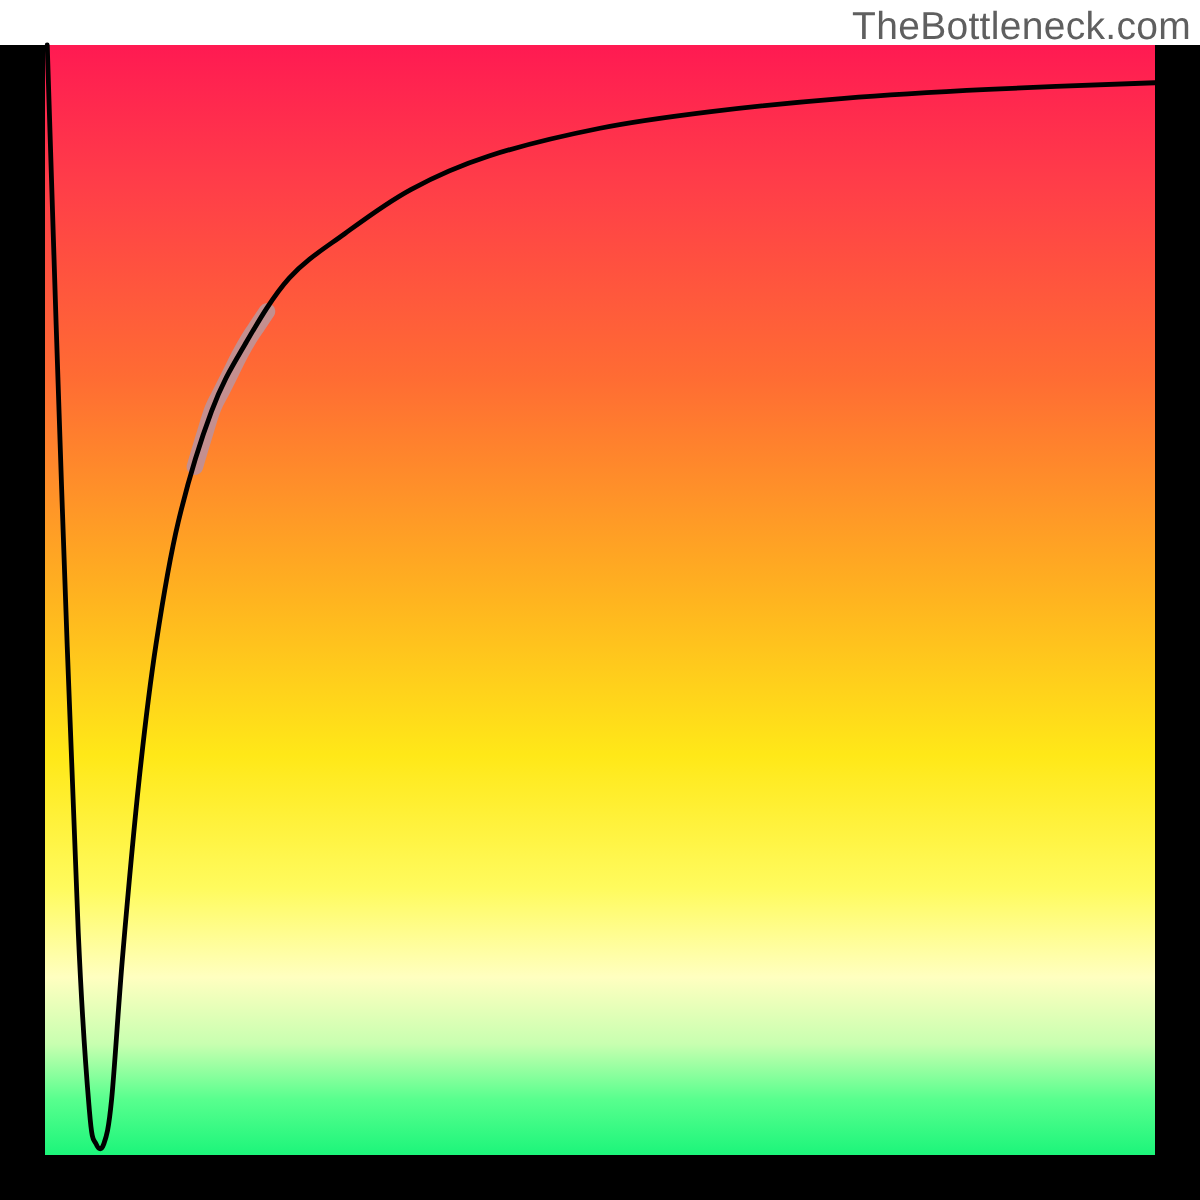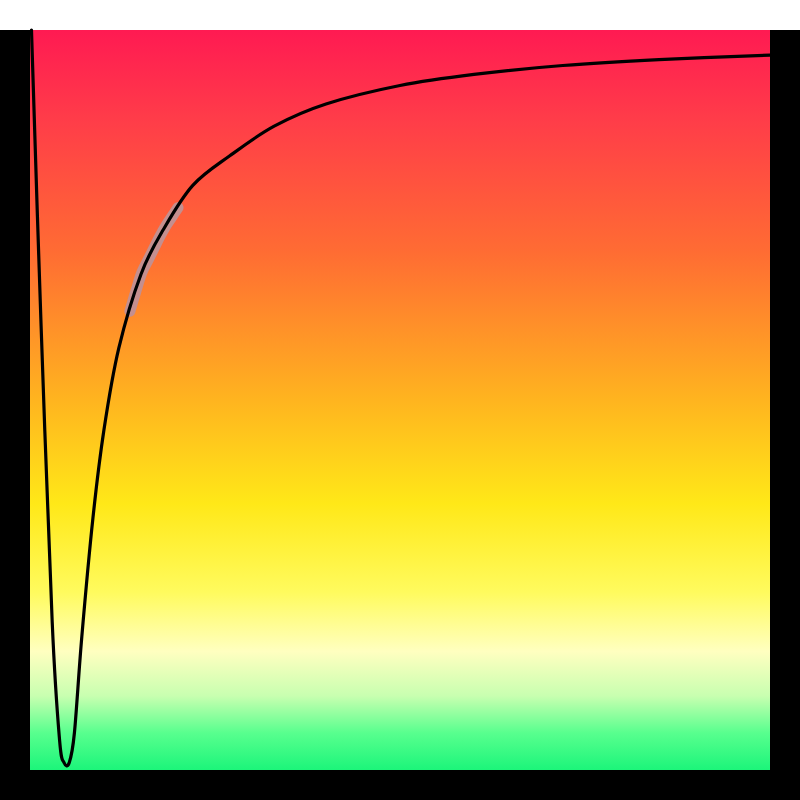--- a/index.html
+++ b/index.html
@@ -52,20 +52,21 @@
     left: 0; top: 0;
     width: 740px;
     height: 740px;
     overflow: visible;
   }
 </style>
 </head>
 <body>
 <div class="wrapper">
 
+  <div class="watermark">TheBottleneck.com</div>
 
   <div class="frame">
     <div class="plot-area">
       <svg class="curve" viewBox="0 0 740 740" preserveAspectRatio="none">
 
         <path id="curve-highlight" fill="none" stroke="#c48f8f" stroke-width="11" stroke-linecap="round" d="M 99.9 281.2 C 100.90208333333334 277.8597222222222, 103.90833333333335 267.63333333333344, 105.91250000000001 261.1583333333334 C 107.91666666666667 254.68333333333342, 109.92083333333333 247.4888888888889, 111.925 242.35000000000002 C 113.92916666666666 237.21111111111114, 115.93333333333332 234.33333333333337, 117.93749999999999 230.32500000000005 C 119.94166666666665 226.31666666666672, 121.94583333333333 222.3083333333334, 123.95 218.30000000000007 C 125.95416666666668 214.29166666666674, 127.95833333333334 210.05208333333343, 129.9625 206.2750000000001 C 131.96666666666667 202.49791666666675, 133.97083333333333 198.91354166666673, 135.975 195.63750000000005 C 137.97916666666666 192.36145833333336, 139.98333333333332 189.62499999999997, 141.98749999999998 186.61874999999998 C 143.99166666666665 183.61249999999998, 146.99791666666667 179.103125, 148 177.60000000000002"></path>
 
         <path id="curve-path" fill="none" stroke="#000" stroke-width="3.2" stroke-linejoin="round" stroke-linecap="round" d="M 1.48 0 C 3.083333333333333 49.333333333333336, 7.6466666666666665 197.33333333333331, 11.1 296 C 14.553333333333333 394.6666666666667, 19.116666666666667 522.9333333333334, 22.2 592 C 25.28333333333333 661.0666666666666, 27.62666666666667 686.9666666666667, 29.6 710.4 C 31.573333333333334 733.8333333333333, 32.43666666666667 728.9, 34.04 732.6 C 35.64333333333333 736.3000000000001, 37.49333333333333 737.5333333333333, 39.22 732.6 C 40.946666666666665 727.6666666666667, 42.30333333333333 723.9666666666667, 44.4 703 C 46.49666666666667 682.0333333333333, 48.71666666666667 642.5666666666666, 51.800000000000004 606.8 C 54.88333333333334 571.0333333333333, 59.2 522.9333333333333, 62.900000000000006 488.4 C 66.60000000000001 453.8666666666667, 69.68333333333334 427.96666666666664, 74 399.59999999999997 C 78.31666666666666 371.2333333333333, 82.63333333333333 344.1, 88.8 318.20000000000005 C 94.96666666666667 292.30000000000007, 103.6 263.93333333333334, 111 244.2 C 118.4 224.46666666666667, 124.56666666666665 214.60000000000008, 133.2 199.80000000000007 C 141.83333333333331 185.00000000000006, 151.70000000000002 167.73333333333332, 162.8 155.39999999999998 C 173.9 143.06666666666663, 186.23333333333335 135.6666666666667, 199.8 125.80000000000007 C 213.36666666666667 115.93333333333341, 228.16666666666669 104.83333333333339, 244.20000000000002 96.20000000000005 C 260.23333333333335 87.5666666666667, 275.03333333333336 80.78333333333335, 296 74 C 316.96666666666664 67.21666666666665, 345.3333333333333 60.433333333333316, 370 55.5 C 394.6666666666667 50.566666666666684, 416.8666666666667 47.730000000000096, 444 44.40000000000009 C 471.1333333333333 41.070000000000086, 501.96666666666664 37.98666666666666, 532.8 35.51999999999998 C 563.6333333333333 33.053333333333306, 594.4666666666667 31.326666666666693, 629 29.600000000000023 C 663.5333333333333 27.873333333333353, 721.5 25.899999999999977, 740 25.159999999999968"></path>
       </svg>
     </div>

